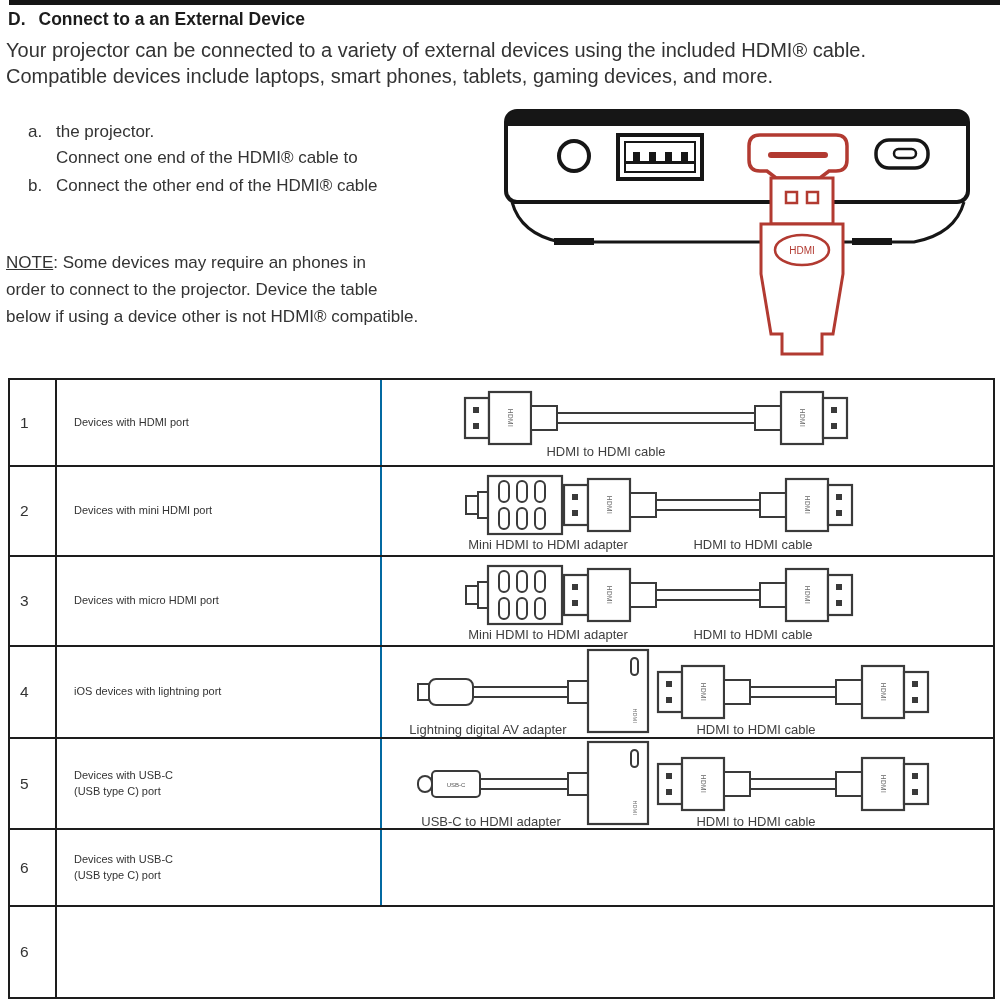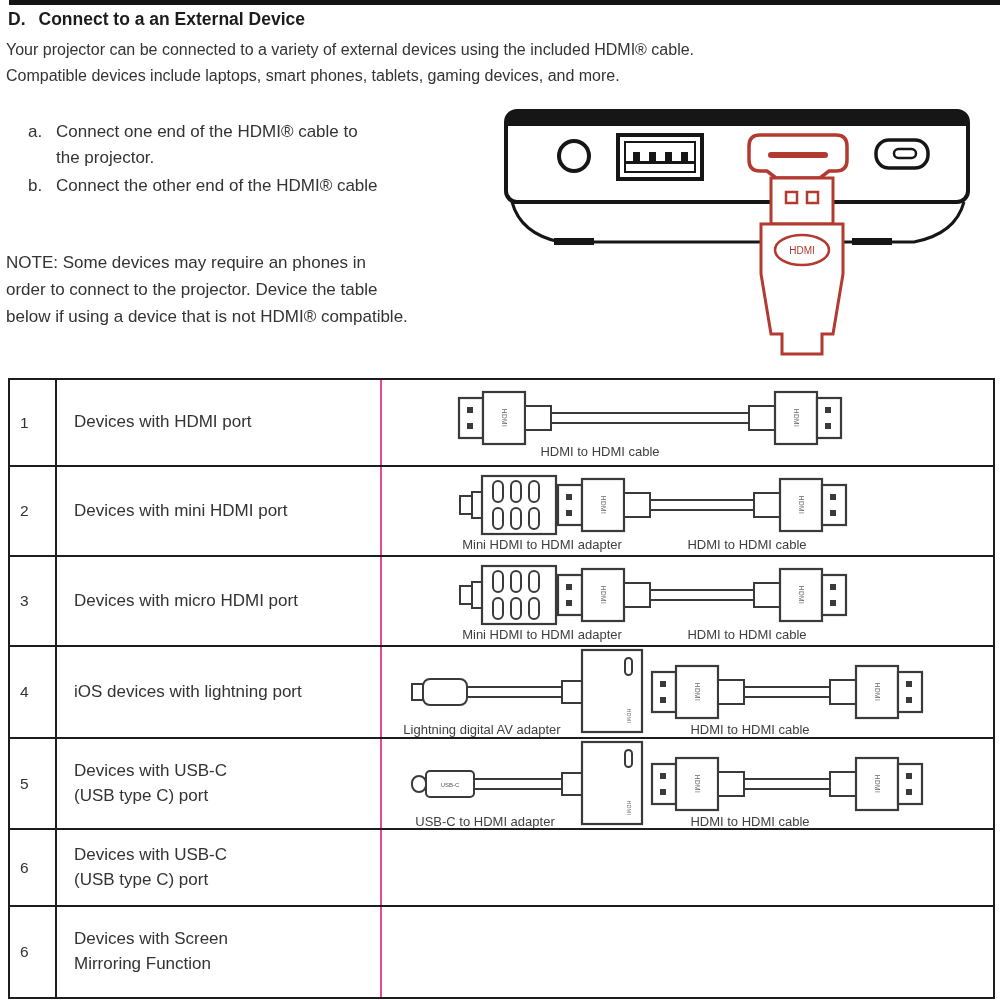--- a/index.html
+++ b/index.html
@@ -1,36 +1,36 @@
 <!DOCTYPE html>
 <html><head>
 <meta charset="utf-8">
 <style>
   html,body{margin:0;padding:0;background:#fff}
   .page{position:relative;width:1000px;height:1000px;background:#fff;overflow:hidden;
         font-family:"Liberation Sans",sans-serif;color:#2f2f2f}
   .topstrip{position:absolute;left:9px;top:0;width:991px;height:5px;background:#151515}
   .heading{position:absolute;left:8px;top:9px;font-size:17.5px;font-weight:bold;color:#1c1c1c;display:flex;gap:13px}
-  .intro{position:absolute;left:6px;top:37px;font-size:16px;line-height:26px;color:#333}
+  .intro{position:absolute;left:6px;top:37px;font-size:20px;line-height:26px;color:#333}
   .steps{position:absolute;left:28px;top:119px;font-size:17px;line-height:26px;color:#333}
   .step{display:flex;margin-bottom:2px}
   .step-label{width:28px;flex:none}
   .ln{display:block}
   .note{position:absolute;left:6px;top:249px;font-size:17px;line-height:27px;color:#333}
-  .note-label{}
+  .note-label{text-decoration:underline}
   .projector{position:absolute;left:502px;top:104px;width:474px;height:268px}
   .conn-table{position:absolute;left:8px;top:378px;width:983px;border:2px solid #1d1d1d;background:#fff}
   .trow{display:grid;grid-template-columns:47px 325px 1fr;border-bottom:2px solid #1d1d1d}
   .trow:last-child{border-bottom:none}
   .cell{box-sizing:border-box}
   .cell.num{border-right:2px solid #1d1d1d;display:flex;align-items:center;padding-left:10px;
             font-size:15.5px;color:#333}
-  .cell.desc{border-right:2px solid #ec4899;display:flex;align-items:center;padding-left:17px;
-             font-size:17px;color:#333;white-space:pre-line;line-height:1.45}
-  .cell.diag{display:flex;align-items:center;justify-content:flex-start;overflow:hidden}
+  .cell.desc{border-right:2px solid #0369a1;display:flex;align-items:center;padding-left:17px;
+             font-size:11px;color:#333;white-space:pre-line;line-height:1.45}
+  .cell.diag{display:flex;align-items:center;justify-content:center;overflow:hidden}
   .r0{height:85px}.r1{height:88px}.r2{height:88px}.r3{height:90px}
   .r4{height:89px}.r5{height:75px}.r6{height:90px}
 </style>
 </head>
 <body>
 
 <div class="page">
 
   <div class="topstrip"></div>
 
@@ -41,36 +41,36 @@
 
   <div class="intro">
     <div>Your projector can be connected to a variety of external devices using the included HDMI® cable.</div>
     <div>Compatible devices include laptops, smart phones, tablets, gaming devices, and more.</div>
   </div>
 
   <div class="steps">
     <div class="step">
       <span class="step-label">a.</span>
       <span class="step-text">
+        <span class="ln">the projector.</span>
         <span class="ln">Connect one end of the HDMI® cable to</span>
-        <span class="ln">the projector.</span>
       </span>
     </div>
     <div class="step">
       <span class="step-label">b.</span>
       <span class="step-text">
         <span class="ln">Connect the other end of the HDMI® cable</span>
       </span>
     </div>
   </div>
 
   <div class="note">
     <div><span class="note-label">NOTE</span><span>: Some devices may require an phones in</span></div>
     <div>order to connect to the projector. Device the table</div>
-    <div>below if using a device that is not HDMI® compatible.</div>
+    <div>below if using a device other is not HDMI® compatible.</div>
   </div>
 
   <svg class="projector" viewBox="0 0 474 268" font-family="Liberation Sans, sans-serif">
     <rect x="4" y="7" width="462" height="91" rx="11" fill="#fff" stroke="#161616" stroke-width="4"></rect>
     <path d="M4,22 v-4 a11,11 0 0 1 11,-11 h440 a11,11 0 0 1 11,11 v4 z" fill="#161616"></path>
     <circle cx="72" cy="52" r="15" fill="#fff" stroke="#161616" stroke-width="4"></circle>
     <g>
       <rect x="116" y="31" width="84" height="44" fill="#fff" stroke="#161616" stroke-width="4"></rect>
       <rect x="123" y="38" width="70" height="30" fill="none" stroke="#161616" stroke-width="2"></rect>
       <rect x="123" y="57" width="70" height="3" fill="#161616"></rect>
@@ -249,18 +249,16 @@
           </svg>
         </div>
     </div>
     <div class="trow r5">
       <div class="cell num">6</div>
       <div class="cell desc">Devices with USB-C
 (USB type C) port</div>
     </div>
     <div class="trow r6">
       <div class="cell num">6</div>
-      <div class="cell desc">Devices with Screen
-Mirroring Function</div>
     </div>
   </div>
 
 </div>
 
 </body></html>

